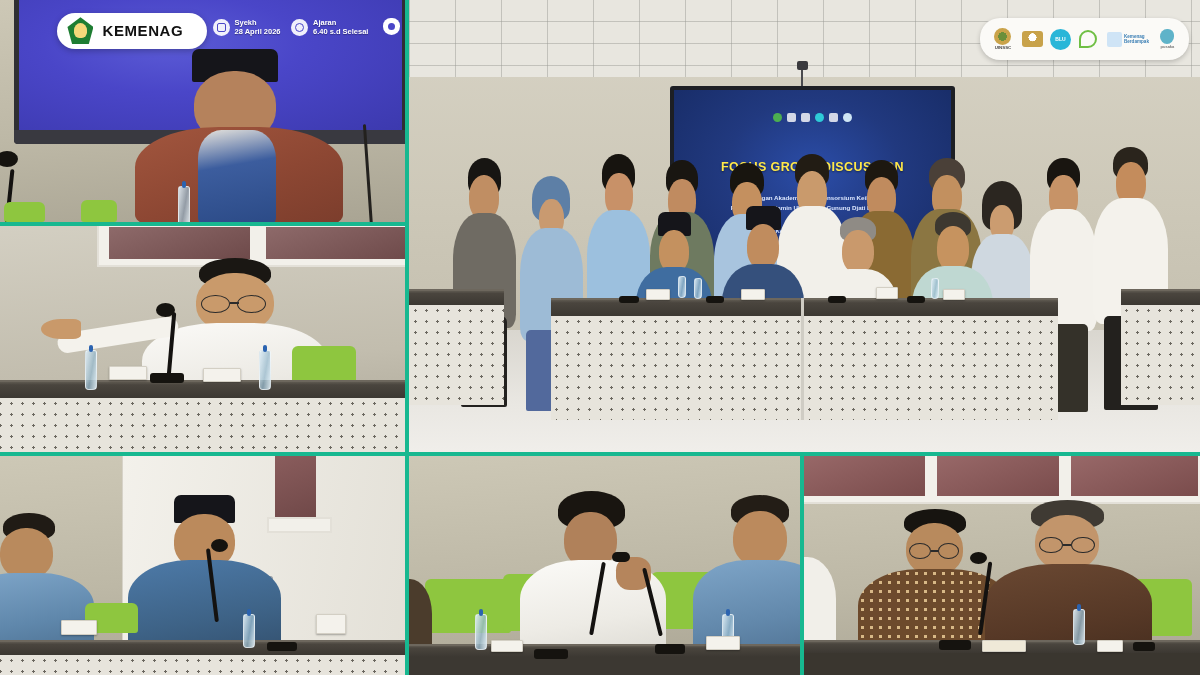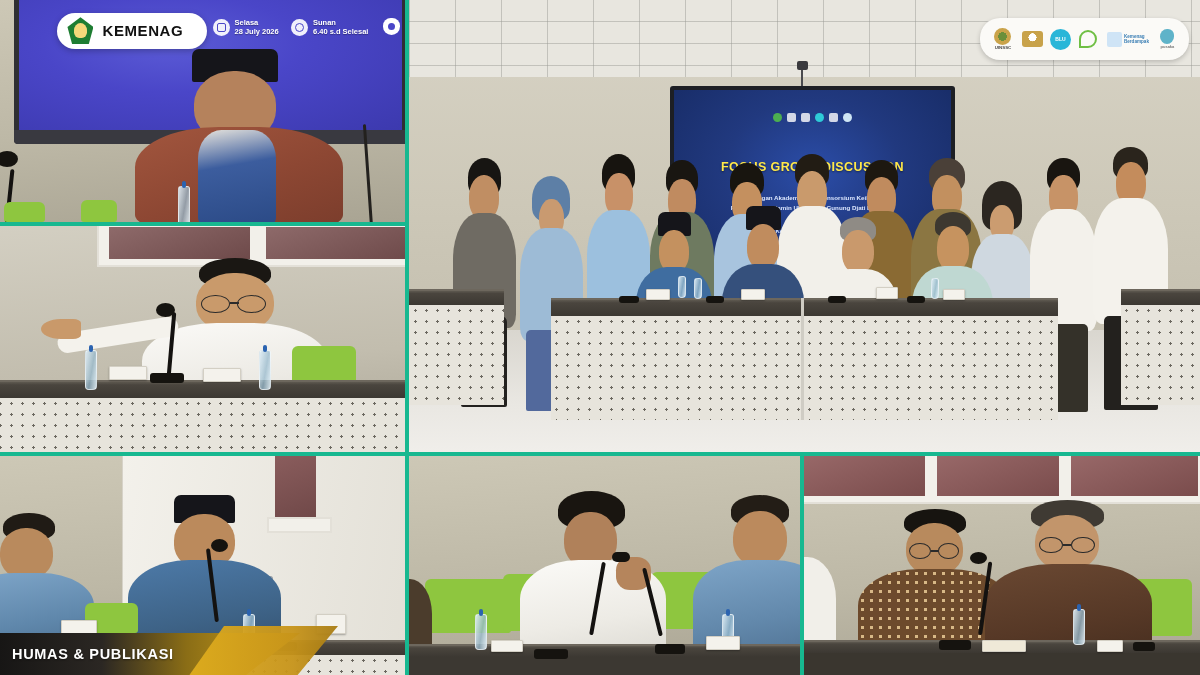--- a/index.html
+++ b/index.html
@@ -209,29 +209,29 @@
             <span class="kemlogo">
                 <i></i>
                 <b></b>
               </span>
             <span class="kemname">KEMENAG</span>
           </div>
 
           <div class="infoblk" style="left:50.5%;top:15%;">
             <span class="infoic"></span>
             <span class="infotxt">
-              <span>Selasa</span><br>
-              <span>28 July 2026</span>
+              <span>Syekh</span><br>
+              <span>28 April 2026</span>
             </span>
           </div>
 
           <div class="infoblk" style="left:71%;top:15%;">
             <span class="infoic clock"></span>
             <span class="infotxt">
-              <span>Sunan</span><br>
+              <span>Ajaran</span><br>
               <span>6.40 s.d Selesai</span>
             </span>
           </div>
 
           <div class="infoblk" style="left:95%;top:15%;">
             <span class="infoic pin"></span>
           </div>
         </div>
         <div class="tvbar"></div>
       </div>
@@ -504,25 +504,20 @@
 
       <div class="table" style="top:84%;height:7%;"></div>
       <div class="tablefront" style="top:91%;height:14%;"></div>
 
       <div class="bottle" style="left:60%;top:72%;height:34px;"></div>
       <div class="namebox" style="left:15%;top:75%;width:36px;height:15px;"></div>
       <div class="namebox" style="left:78%;top:72%;width:30px;height:20px;"></div>
       <div class="mic" style="left:66%;top:85%;width:30px;height:9px;"></div>
     </div>
 
-    <div class="banner">
-      <span class="bannerSkewA"></span>
-      <span class="bannerSkewB"></span>
-      <span class="bannertxt">HUMAS &amp; PUBLIKASI</span>
-    </div>
   </div>
 
   <div class="gap" style="grid-column:2;grid-row:5;"></div>
 
   <div class="cell" style="grid-column:3;grid-row:5;">
     <div class="scene">
       <div class="wall"></div>
 
       <div class="chair" style="left:4%;top:56%;width:22%;height:25%;"></div>
       <div class="chair" style="left:24%;top:54%;width:22%;height:26%;"></div>

